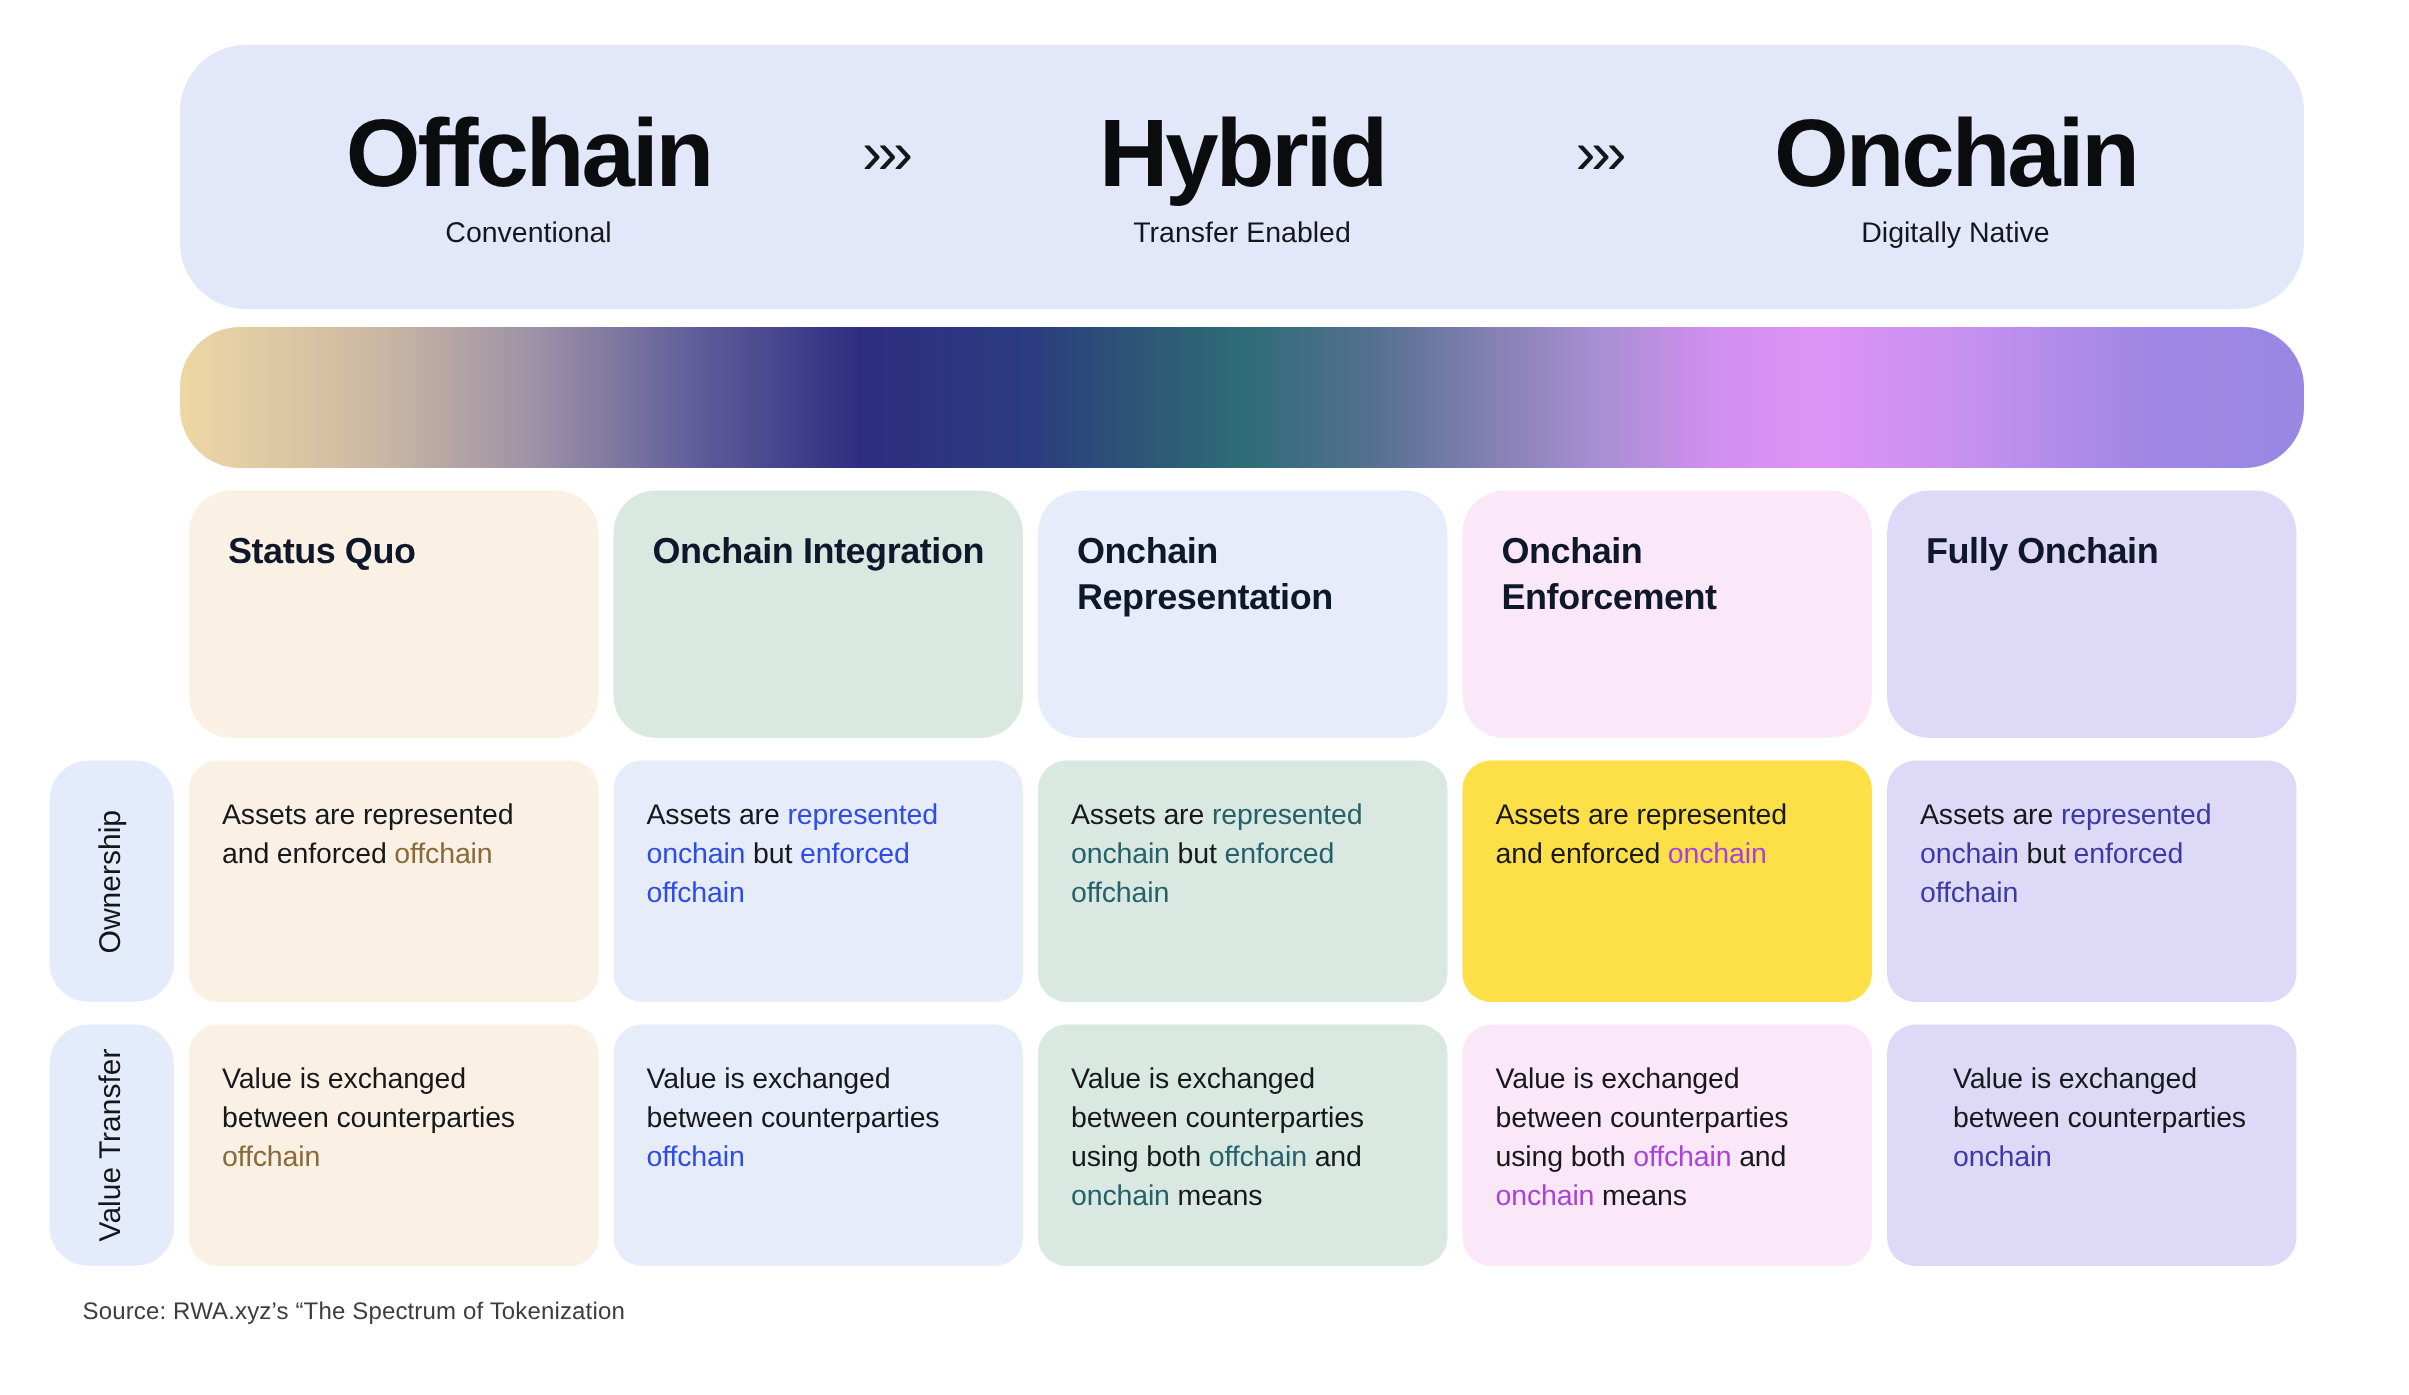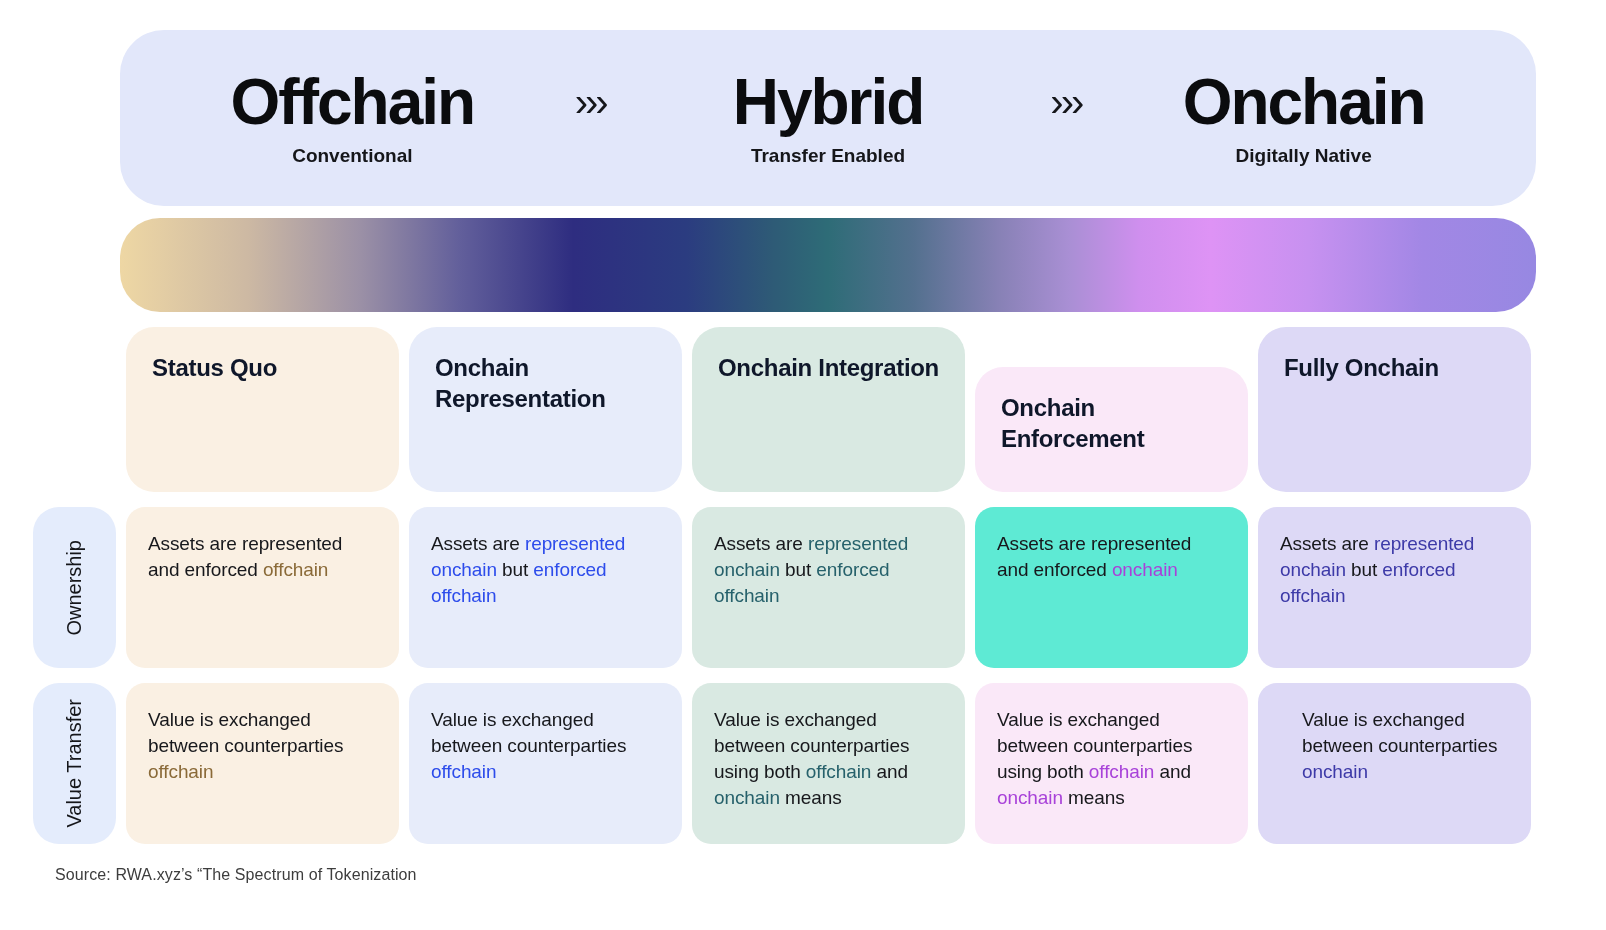--- a/index.html
+++ b/index.html
@@ -35,21 +35,21 @@
   }
   .stage-title {
     font-size: 64px;
     font-weight: 700;
     letter-spacing: -2px;
     color: #0b0c0e;
     line-height: 1.05;
   }
   .stage-subtitle {
     font-size: 19px;
-    font-weight: 700;
+    font-weight: 400;
     color: #15161a;
     margin-top: 8px;
   }
   .stage-arrow {
     font-size: 40px;
     font-weight: 400;
     color: #15161a;
     letter-spacing: -3px;
     transform: translateY(-16px);
     flex: 0 0 auto;
@@ -138,31 +138,31 @@
       <div class="stage-title">Onchain</div>
       <div class="stage-subtitle">Digitally Native</div>
     </div>
   </div>
 
   <div class="gradient-bar" style="background: linear-gradient(90deg, rgb(238, 215, 164) 0%, rgb(205, 185, 163) 9%, rgb(155, 144, 166) 17%, rgb(98, 95, 155) 24%, rgb(46, 45, 128) 32%, rgb(43, 60, 128) 40%, rgb(46, 90, 118) 46%, rgb(46, 108, 119) 50%, rgb(83, 112, 142) 56%, rgb(135, 129, 181) 62%, rgb(169, 143, 212) 67%, rgb(207, 143, 238) 72%, rgb(222, 147, 245) 77%, rgb(199, 145, 240) 84%, rgb(162, 135, 229) 92%, rgb(151, 136, 226) 100%);"></div>
 
   <div class="grid">
       <div class="corner"></div>
       <div class="col-head" style="background: rgb(250, 240, 227);">Status Quo</div>
+      <div class="col-head" style="background: rgb(217, 233, 226);">Onchain Integration</div>
       <div class="col-head" style="background: rgb(231, 236, 250);">Onchain Representation</div>
-      <div class="col-head" style="background: rgb(217, 233, 226);">Onchain Integration</div>
-      <div class="col-head" style="background: rgb(250, 232, 248); margin-top: 40px;">Onchain Enforcement</div>
+      <div class="col-head" style="background: rgb(250, 232, 248);">Onchain Enforcement</div>
       <div class="col-head" style="background: rgb(221, 217, 246);">Fully Onchain</div>
       <div class="row-label">
         <span>Ownership</span>
       </div>
       <div class="cell" style="background: rgb(250, 240, 227);"><span>Assets are represented and enforced </span><span style="color: rgb(138, 106, 56);">offchain</span></div>
       <div class="cell" style="background: rgb(231, 236, 250);"><span>Assets are </span><span style="color: rgb(45, 76, 235);">represented onchain</span><span> but </span><span style="color: rgb(45, 76, 235);">enforced offchain</span></div>
       <div class="cell" style="background: rgb(217, 233, 226);"><span>Assets are </span><span style="color: rgb(38, 97, 107);">represented onchain</span><span> but </span><span style="color: rgb(38, 97, 107);">enforced offchain</span></div>
-      <div class="cell" style="background: #5eead4;"><span>Assets are represented and enforced </span><span style="color: rgb(168, 66, 217);">onchain</span></div>
+      <div class="cell" style="background: #fde047;"><span>Assets are represented and enforced </span><span style="color: rgb(168, 66, 217);">onchain</span></div>
       <div class="cell" style="background: rgb(221, 217, 246);"><span>Assets are </span><span style="color: rgb(61, 58, 168);">represented onchain</span><span> but </span><span style="color: rgb(61, 58, 168);">enforced offchain</span></div>
       <div class="row-label">
         <span>Value Transfer</span>
       </div>
       <div class="cell" style="background: rgb(250, 240, 227);"><span>Value is exchanged between counterparties </span><span style="color: rgb(138, 106, 56);">offchain</span></div>
       <div class="cell" style="background: rgb(231, 236, 250);"><span>Value is exchanged between counterparties </span><span style="color: rgb(45, 76, 235);">offchain</span></div>
       <div class="cell" style="background: rgb(217, 233, 226);"><span>Value is exchanged between counterparties using both </span><span style="color: rgb(38, 97, 107);">offchain</span><span> and </span><span style="color: rgb(38, 97, 107);">onchain</span><span> means</span></div>
       <div class="cell" style="background: rgb(250, 232, 248);"><span>Value is exchanged between counterparties using both </span><span style="color: rgb(168, 66, 217);">offchain</span><span> and </span><span style="color: rgb(168, 66, 217);">onchain</span><span> means</span></div>
       <div class="cell" style="background: rgb(221, 217, 246); padding-left: 44px;"><span>Value is exchanged between counterparties </span><span style="color: rgb(61, 58, 168);">onchain</span></div>
     </div>

